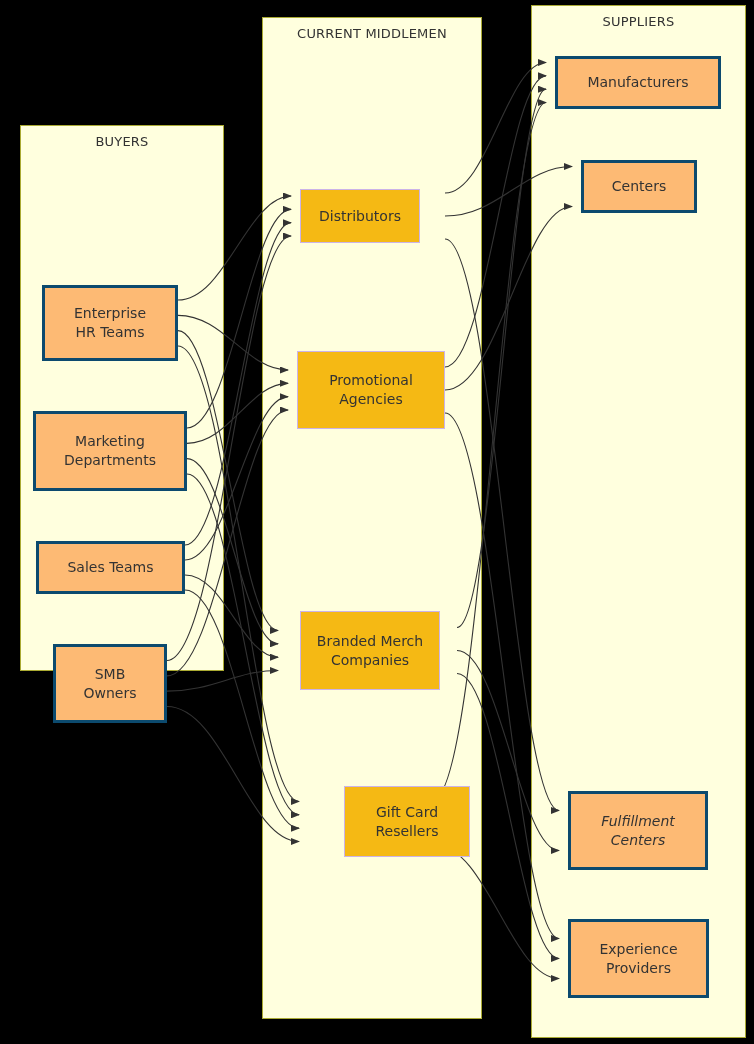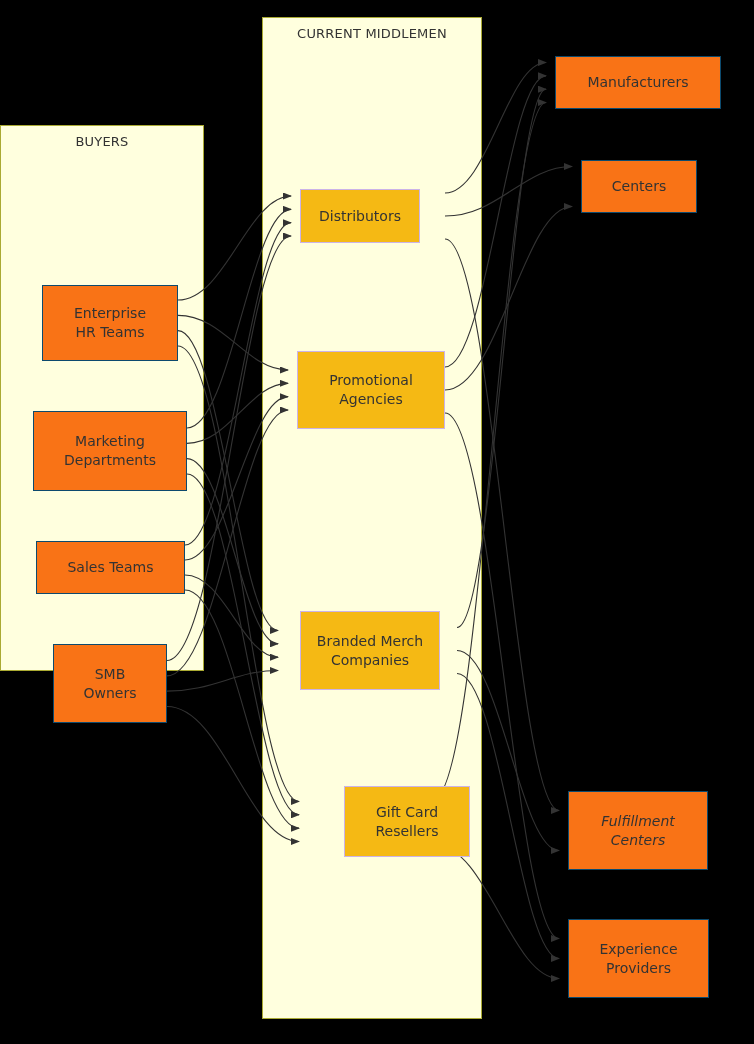--- a/index.html
+++ b/index.html
@@ -38,22 +38,22 @@
     display: flex;
     align-items: center;
     justify-content: center;
     text-align: center;
     font-size: 14px;
     line-height: 1.35;
     color: #333333;
     z-index: 5;
   }
   .node.buyer, .node.supplier {
-    background: #f97316;
-    border: 1px solid #0c4a6e;
+    background: #fdba74;
+    border: 3px solid #0c4a6e;
     align-items: center;
   }
   .node.middleman {
     background: #f5b914;
     border: 1px solid #cbb3e8;
   }
   #edge-layer {
     position: absolute;
     left: 0;
     top: 0;
@@ -103,25 +103,28 @@
         <path class="edge-path" d="M445,390 C498.34,390 523.74,206.5 572,206.5" marker-end="url(#arrow)"></path>
         <path class="edge-path" d="M445,413 C492.88,413 515.68,938.5 559,938.5" marker-end="url(#arrow)"></path>
         <path class="edge-path" d="M457,627.5 C494.38,627.5 512.18,89.16666666666667 546,89.16666666666667" marker-end="url(#arrow)"></path>
         <path class="edge-path" d="M457,650.5 C499.84,650.5 520.24,850.5 559,850.5" marker-end="url(#arrow)"></path>
         <path class="edge-path" d="M457,673.5 C499.84,673.5 520.24,958.5 559,958.5" marker-end="url(#arrow)"></path>
         <path class="edge-path" d="M434,798.5 C481.04,798.5 503.44,102.5 546,102.5" marker-end="url(#arrow)"></path>
         <path class="edge-path" d="M434,844.5 C486.5,844.5 511.5,978.5 559,978.5" marker-end="url(#arrow)"></path>
       </g>
   </svg>
 
-  <div class="cluster" id="cluster-buyers" style="left: 0; top: 125px; width: 204px; height: 546px;">
+  <div class="cluster" id="cluster-buyers" style="left: 20px; top: 125px; width: 204px; height: 546px;">
     <div class="cluster-label">BUYERS</div>
   </div>
   <div class="cluster" id="cluster-middlemen" style="left: 262px; top: 17px; width: 220px; height: 1002px;">
     <div class="cluster-label">CURRENT MIDDLEMEN</div>
+  </div>
+  <div class="cluster" id="cluster-suppliers" style="left: 531px; top: 5px; width: 215px; height: 1033px;">
+    <div class="cluster-label">SUPPLIERS</div>
   </div>
 
   <div class="node buyer" id="node-0" style="left: 42px; top: 285px; width: 136px; height: 76px;">
     <span>Enterprise<br>HR Teams</span>
   </div>
   <div class="node buyer" id="node-1" style="left: 33px; top: 411px; width: 154px; height: 80px;">
     <span>Marketing<br>Departments</span>
   </div>
   <div class="node buyer" id="node-2" style="left: 36px; top: 541px; width: 149px; height: 53px;">
     <span>Sales Teams</span>

